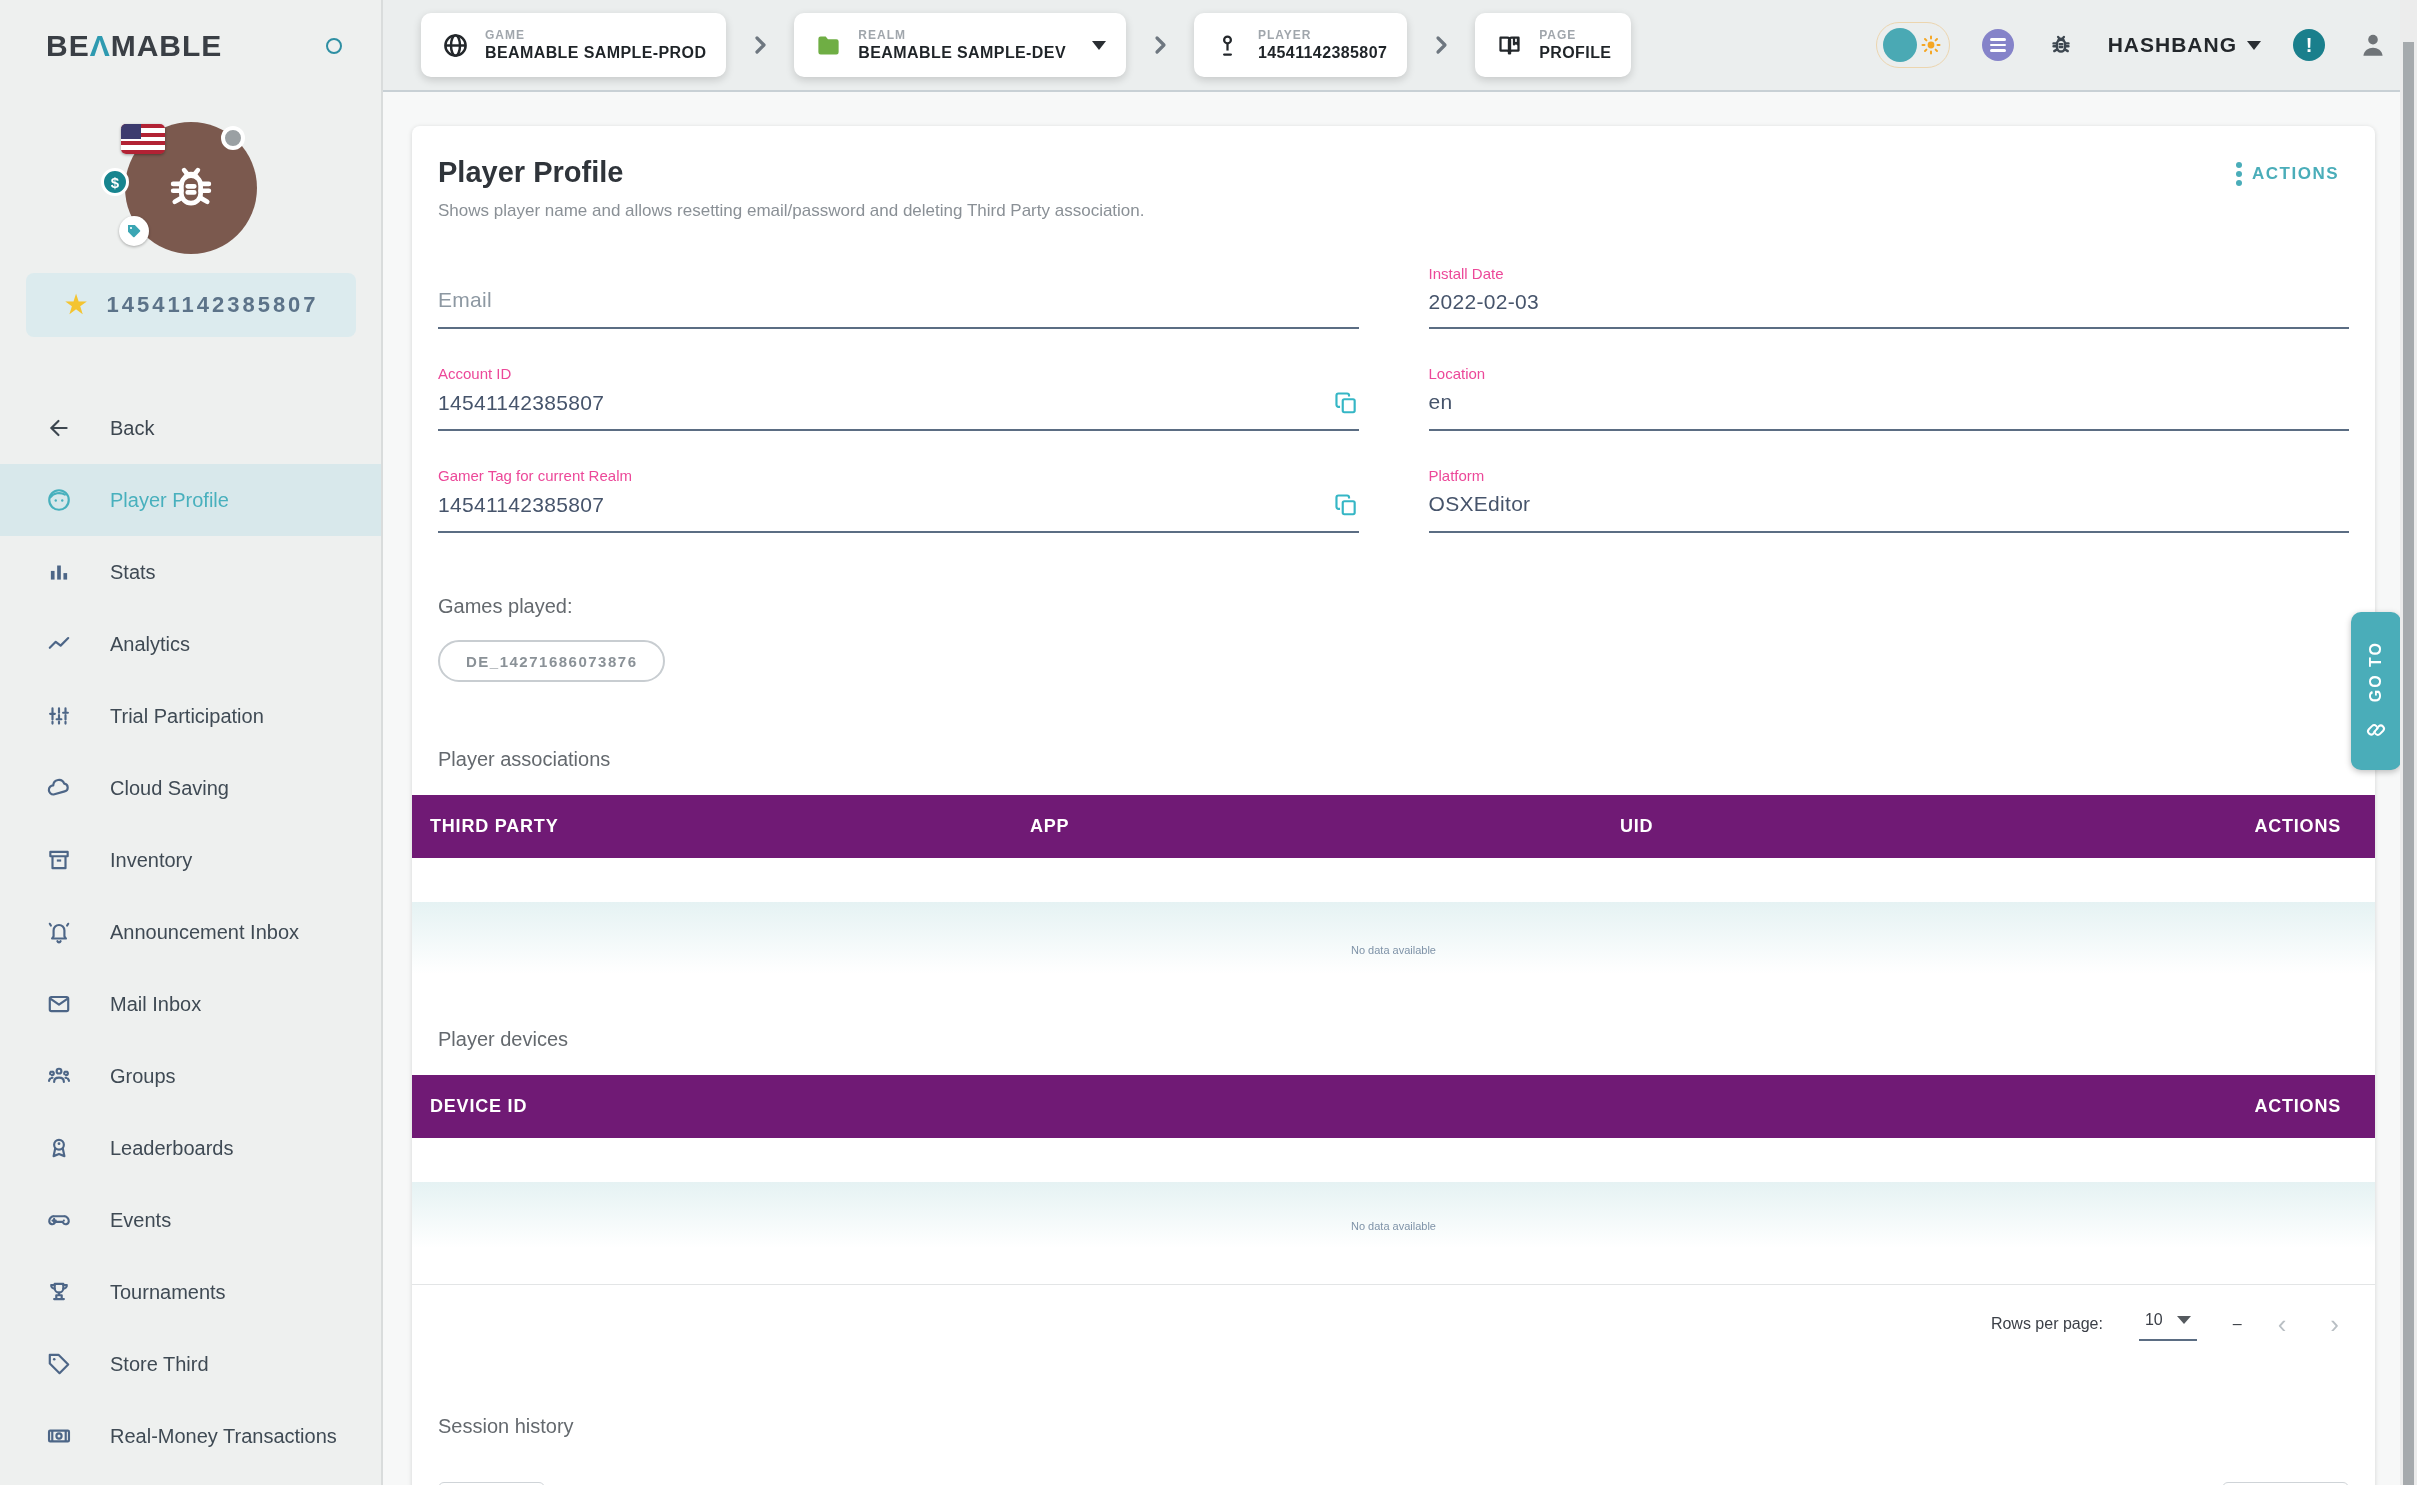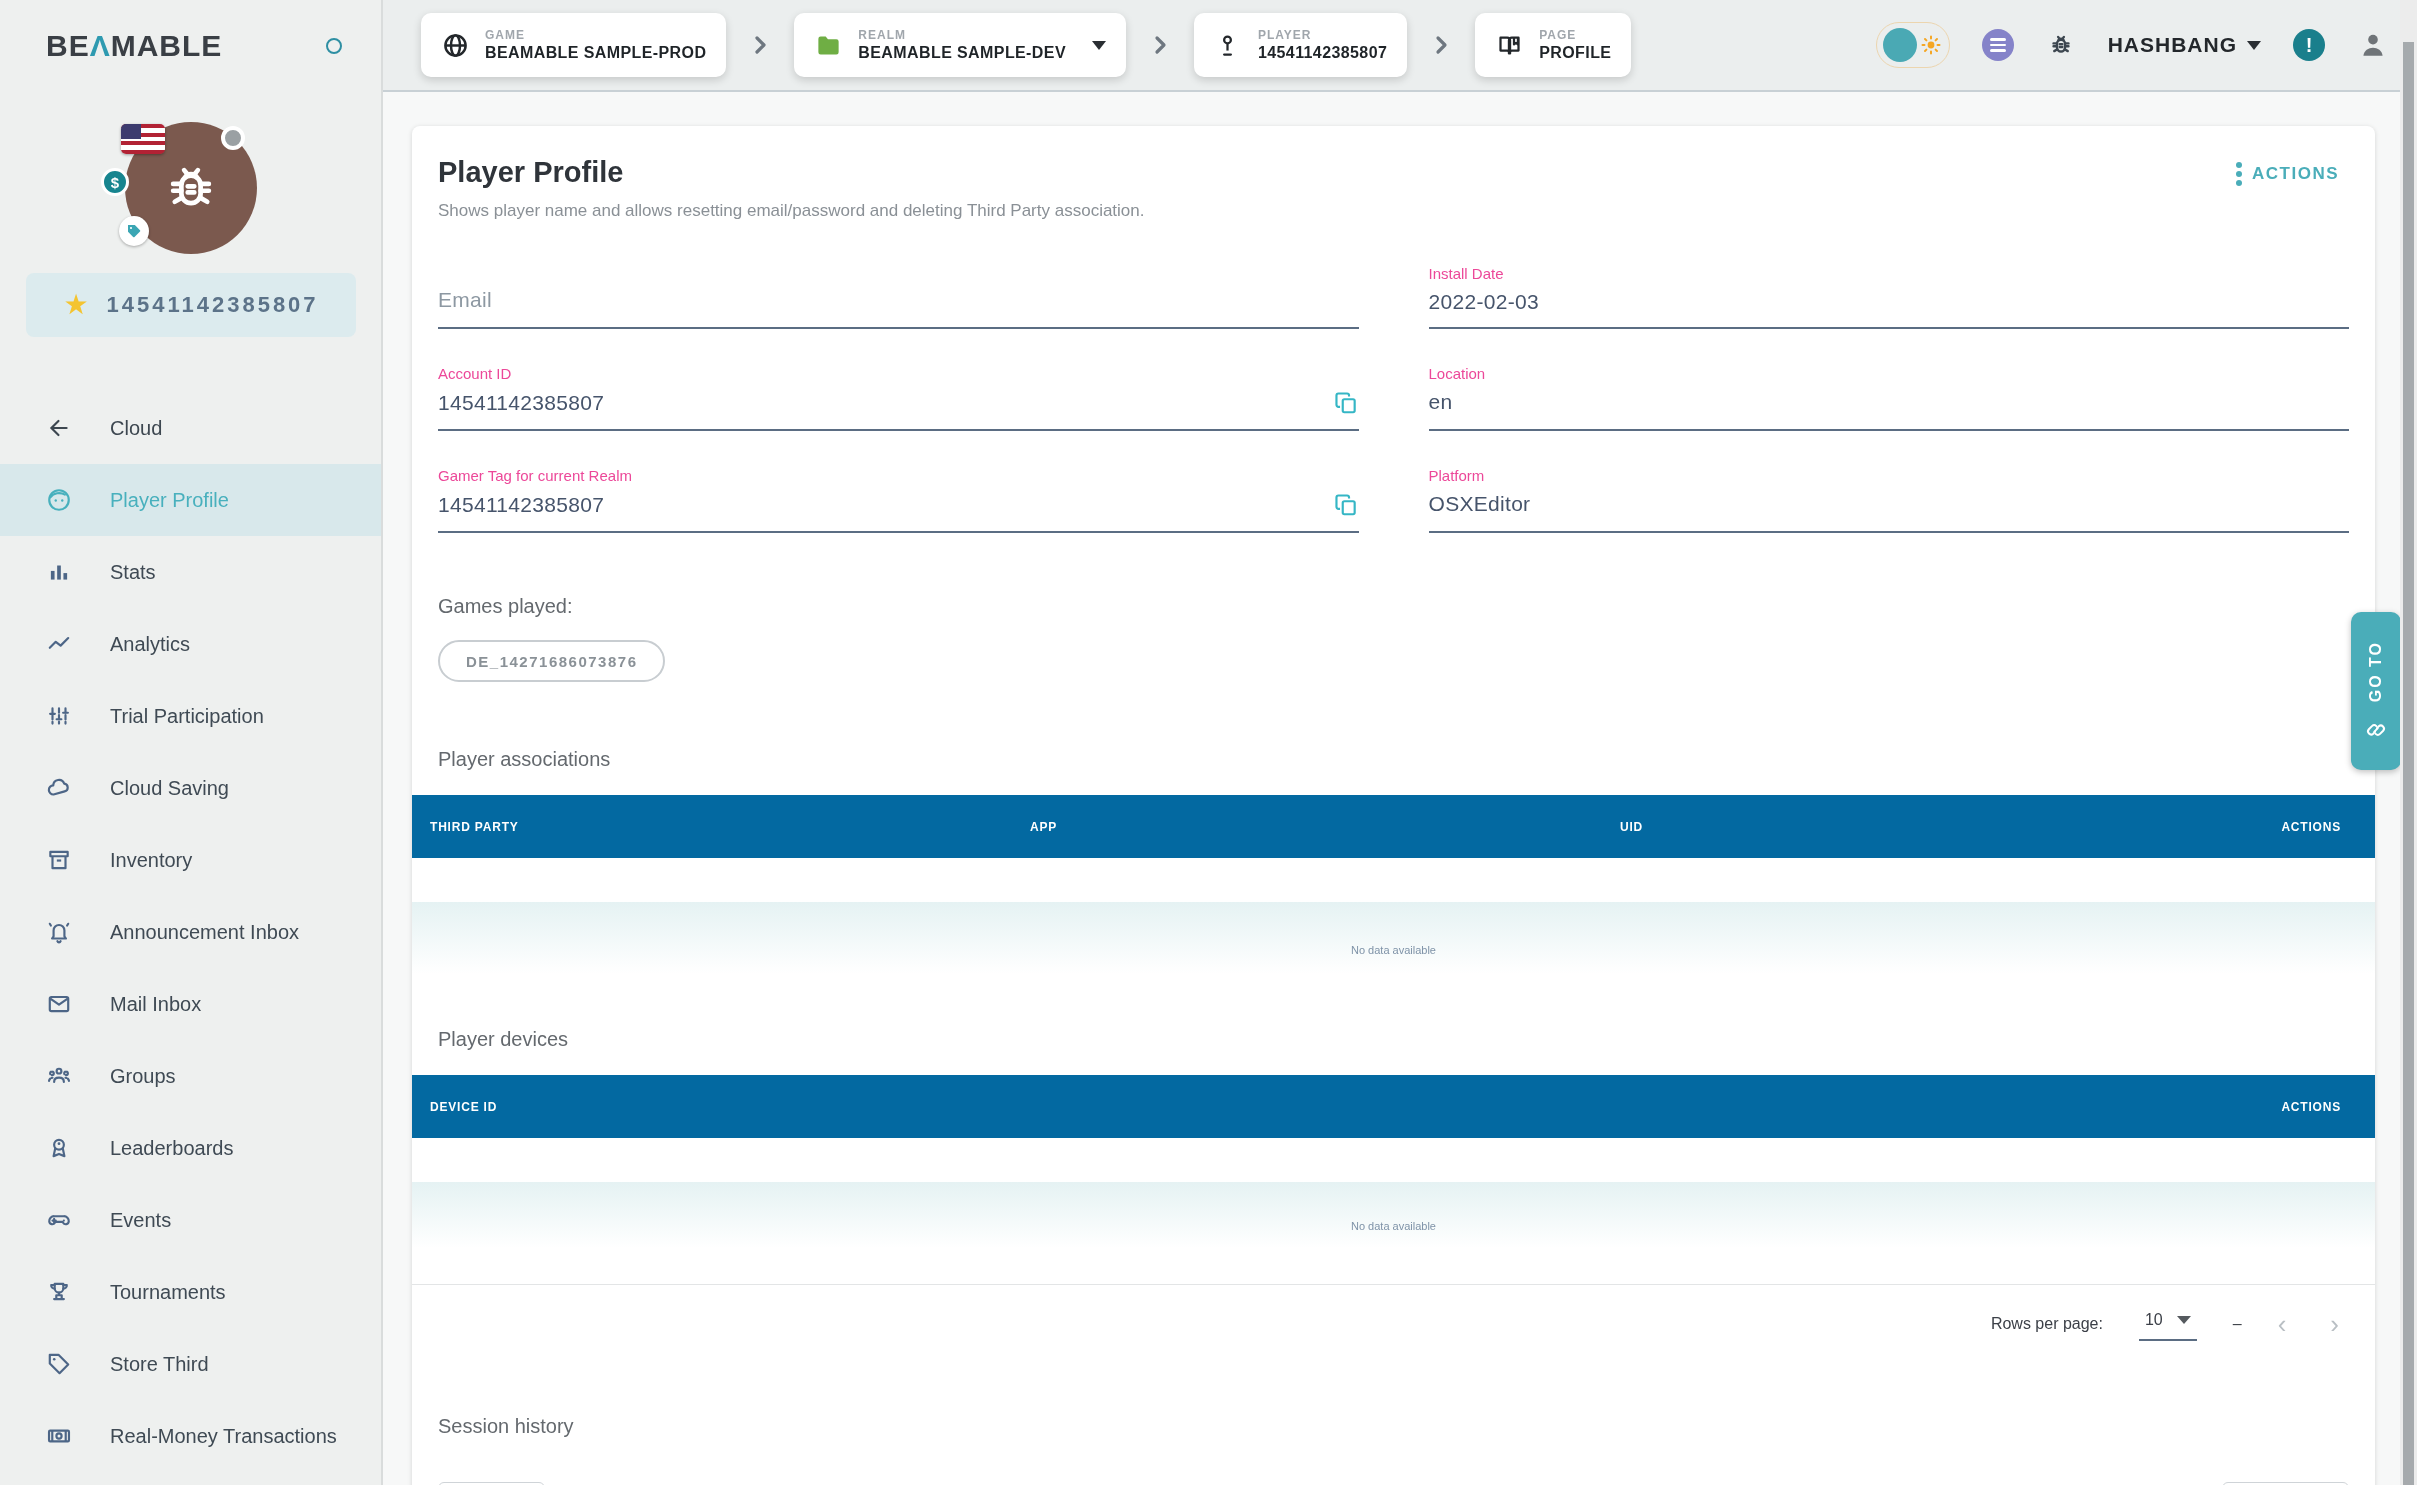--- a/index.html
+++ b/index.html
@@ -66,21 +66,21 @@
   .f-value { font-size:21px; color:#46546b; letter-spacing:.3px; }
   .placeholder { color:#8d98a2; }
   .copy-ic { margin-left:auto; color:#35b6c5; cursor:pointer; display:flex; }
   .spacer-label { height:23px; }
 
   .sect-label { font-size:20px; color:#64696e; }
   .games-row { margin-top:22px; }
   .chip-outline { display:inline-flex; align-items:center; height:42px; padding:0 26px; border:2px solid #c8cdd1; border-radius:21px; color:#8a9197; font-weight:700; font-size:15px; letter-spacing:1.5px; cursor:default; }
 
   .tbl { margin:24px -26px 0 -26px; }
-  .tbl-head { background:#0369a1; height:63px; display:flex; align-items:center; color:#fff; font-weight:700; font-size:12px; letter-spacing:.8px; }
+  .tbl-head { background:#701a75; height:63px; display:flex; align-items:center; color:#fff; font-weight:700; font-size:18px; letter-spacing:.8px; }
   .th { padding-left:18px; }
   .th.c1 { width:600px; }
   .th.c2 { width:590px; }
   .th.c3 { flex:1; }
   .th.right { margin-left:auto; padding-right:34px; }
   .tbl-body { height:96px; background:linear-gradient(#e5f2f3, #ffffff 75%); display:flex; align-items:center; justify-content:center; color:#7f93a8; font-size:11px;margin-top:44px; }
   .tbl-body.short { height:88px; }
 
   .divider { margin:14px -26px 0 -26px; border-top:1px solid #e3e5e6; }
   .pag-row { height:78px; display:flex; align-items:center; justify-content:flex-end; gap:36px; color:#3c4048; font-size:16px; }
@@ -149,21 +149,21 @@
   </div>
 
   <div class="nav">
     <div class="nav-item back">
       <span class="nicon">
           <svg width="26" height="26" viewBox="0 0 24 24" fill="none" stroke="currentColor" stroke-width="2" stroke-linecap="round">
             <path d="M19 12H6"></path>
             <path d="M11.5 5.5L5 12l6.5 6.5"></path>
           </svg>
         </span>
-      <span>Cloud</span>
+      <span>Back</span>
     </div>
     <div class="nav-item active">
       <span class="nicon">
           <svg width="26" height="26" viewBox="0 0 24 24" fill="none" stroke="currentColor" stroke-width="2" stroke-linecap="round">
             <circle cx="12" cy="12" r="9"></circle>
             <path d="M4 9.5C7 5.5 13 4.5 17.5 7" fill="none"></path>
             <circle cx="9" cy="12.5" r="1.1" fill="currentColor" stroke="none"></circle>
             <circle cx="15" cy="12.5" r="1.1" fill="currentColor" stroke="none"></circle>
           </svg>
         </span>

